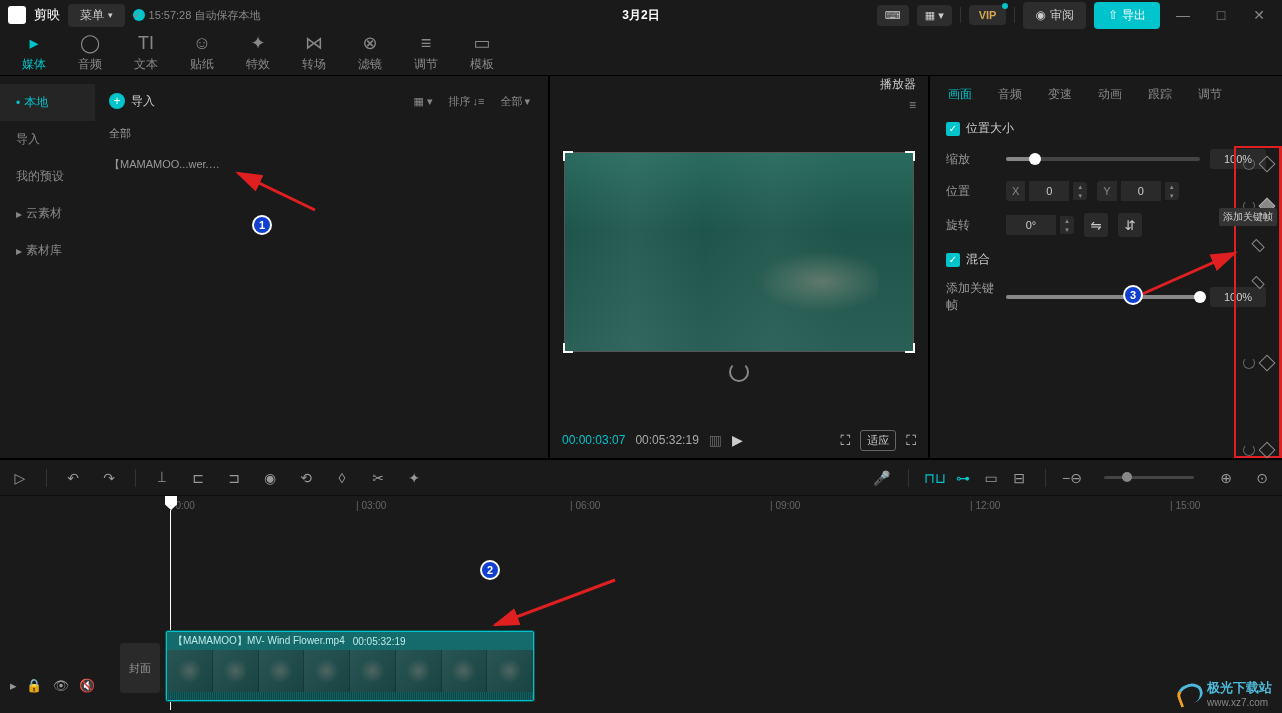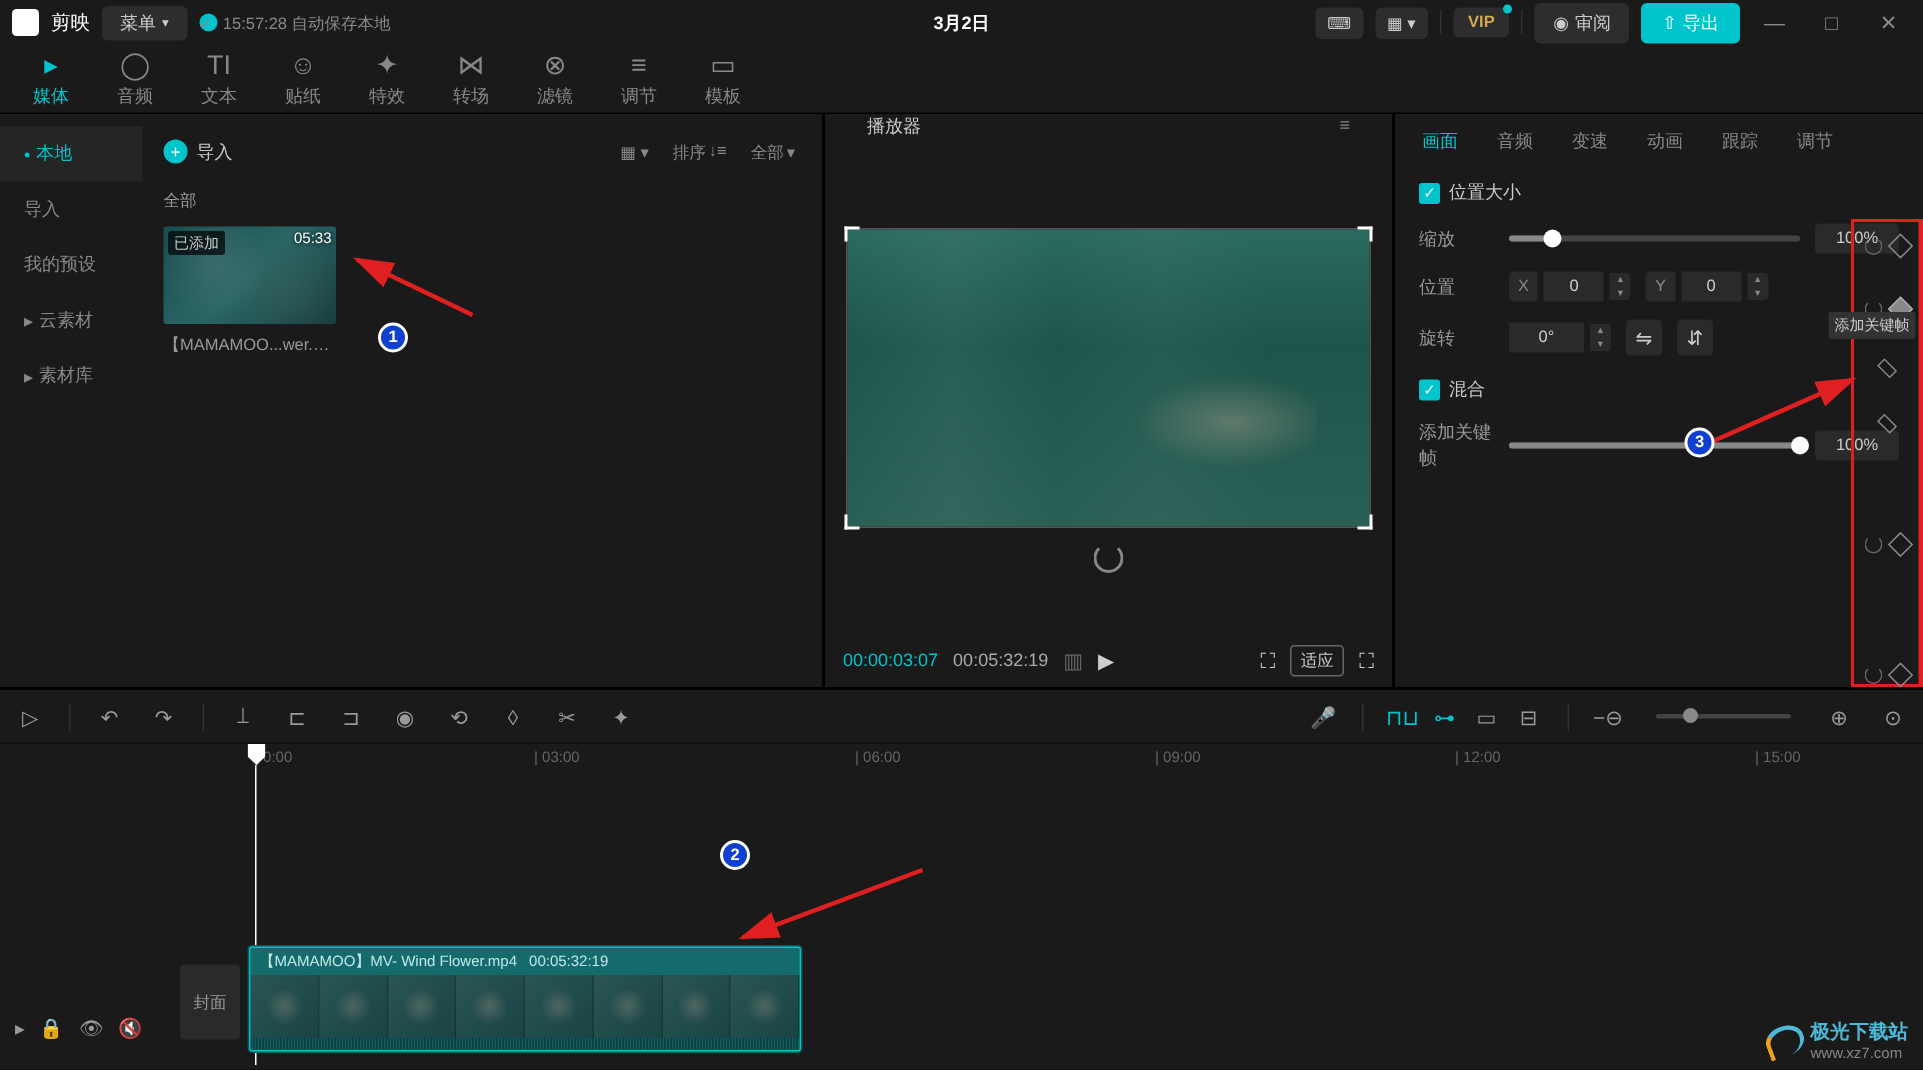--- a/index.html
+++ b/index.html
@@ -44,21 +44,21 @@
 .media-all { color: #999; font-size: 11px; margin: 10px 0; }
 .media-thumb { width: 115px; display: inline-block; position: relative; }
 .media-thumb .thumb-img { width: 115px; height: 65px; background: linear-gradient(135deg, #1a4d4d, #2a6666, #1a3d3d); border-radius: 2px; position: relative; overflow: hidden; }
 .media-thumb .thumb-img::before { content: ''; position: absolute; inset: 0; background: radial-gradient(circle at 30% 40%, rgba(80,120,120,0.5), transparent 40%), radial-gradient(circle at 70% 60%, rgba(60,100,90,0.4), transparent 40%); }
 .media-thumb .badge { position: absolute; top: 3px; left: 3px; background: rgba(0,0,0,0.7); color: #ccc; font-size: 10px; padding: 1px 4px; border-radius: 2px; }
 .media-thumb .dur { position: absolute; top: 3px; right: 3px; color: #fff; font-size: 10px; text-shadow: 0 0 3px #000; }
 .media-thumb .name { color: #999; font-size: 11px; margin-top: 6px; white-space: nowrap; overflow: hidden; text-overflow: ellipsis; }
 
 
 .player-panel { width: 380px; background: #1a1a1a; border-right: 2px solid #000; display: flex; flex-direction: column; }
-.player-header { height: 36px; display: flex; align-items: flex-start; padding: 0 28px; justify-content: space-between; color: #ccc; }
+.player-header { height: 36px; display: flex; align-items: flex-end; padding: 0 12px; justify-content: space-between; color: #ccc; flex-direction: column; }
 .player-video { flex: 1; display: flex; align-items: center; justify-content: center; padding: 10px 12px; flex-direction: column; gap: 10px; }
 .video-frame { width: 350px; height: 200px; background: linear-gradient(180deg, #2a6b5f 0%, #1e5449 40%, #2a5f55 100%); position: relative; border: 1px solid #555; }
 .video-frame::before { content: ''; position: absolute; inset: 0; background: linear-gradient(90deg, transparent 0%, rgba(100,150,140,0.15) 20%, transparent 40%, rgba(80,130,120,0.15) 60%, transparent 80%); }
 .video-frame::after { content: ''; position: absolute; left: 50%; right: 10%; top: 45%; bottom: 15%; background: radial-gradient(ellipse at 60% 50%, rgba(200,180,160,0.35), transparent 55%); border-radius: 40%; }
 .video-frame .corner { position: absolute; width: 10px; height: 10px; border: 2px solid #fff; }
 .video-frame .corner.tl { top: -2px; left: -2px; border-right: none; border-bottom: none; }
 .video-frame .corner.tr { top: -2px; right: -2px; border-left: none; border-bottom: none; }
 .video-frame .corner.bl { bottom: -2px; left: -2px; border-right: none; border-top: none; }
 .video-frame .corner.br { bottom: -2px; right: -2px; border-left: none; border-top: none; }
 .loading-ic { width: 20px; height: 20px; border: 2px solid #888; border-top-color: transparent; border-radius: 50%; }
@@ -231,24 +231,20 @@
             <span>导入</span>
           </button>
         <div class="right-tools">
           <button class="tool">▦ ▾</button>
           <button class="tool"><span>排序</span> ↓≡</button>
           <button class="tool"><span>全部</span> ▾</button>
         </div>
       </div>
       <div class="media-all">全部</div>
       <div class="media-thumb">
-        <div class="thumb-img">
-          <span class="badge">已添加</span>
-          <span class="dur">05:33</span>
-        </div>
         <div class="name">【MAMAMOO...wer.mp4</div>
       </div>
     </div>
   </div>
 
   <div class="player-panel">
     <div class="player-header">
       <span>播放器</span>
       <span style="color:#888">≡</span>
     </div>

